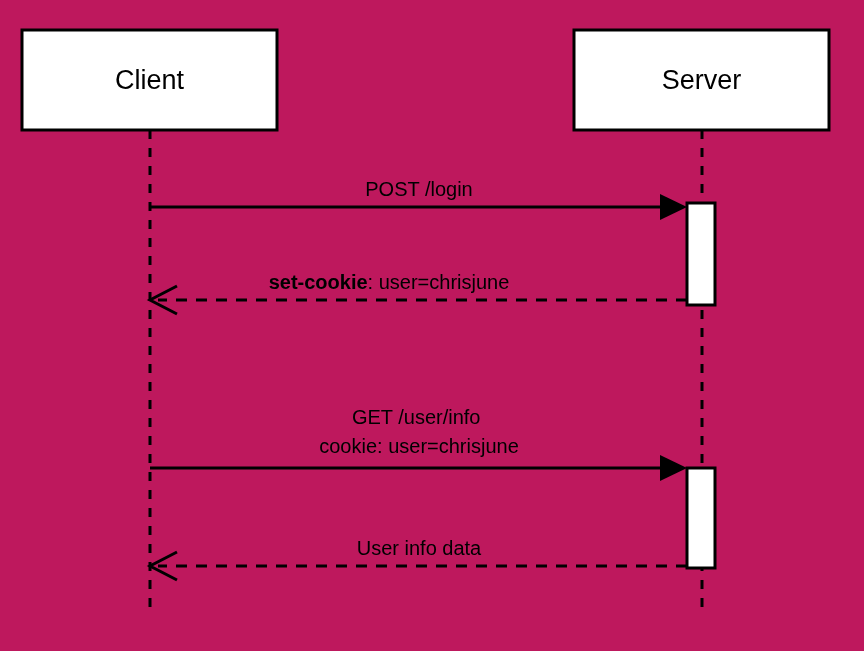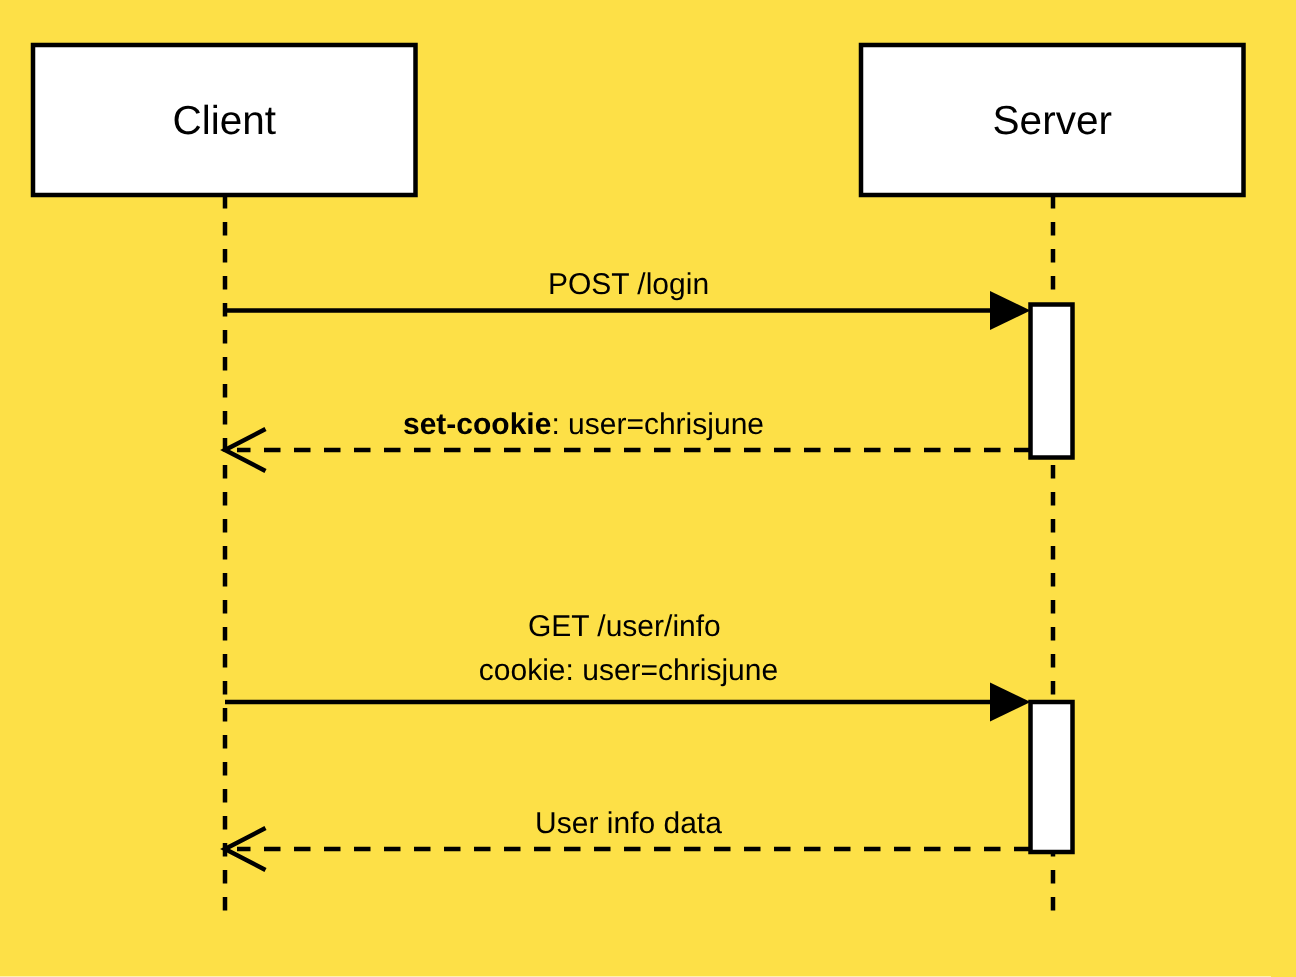--- a/index.html
+++ b/index.html
@@ -8,21 +8,21 @@
     background: #ffffff;
   }
   body {
     font-family: "Liberation Sans", sans-serif;
     color: #000000;
   }
   #diagram-canvas {
     position: relative;
     width: 864px;
     height: 651px;
-    background: #fde047;
+    background: #be185d;
     overflow: hidden;
   }
   #diagram-svg {
     position: absolute;
     left: 0;
     top: 0;
     width: 864px;
     height: 651px;
     display: block;
   }

